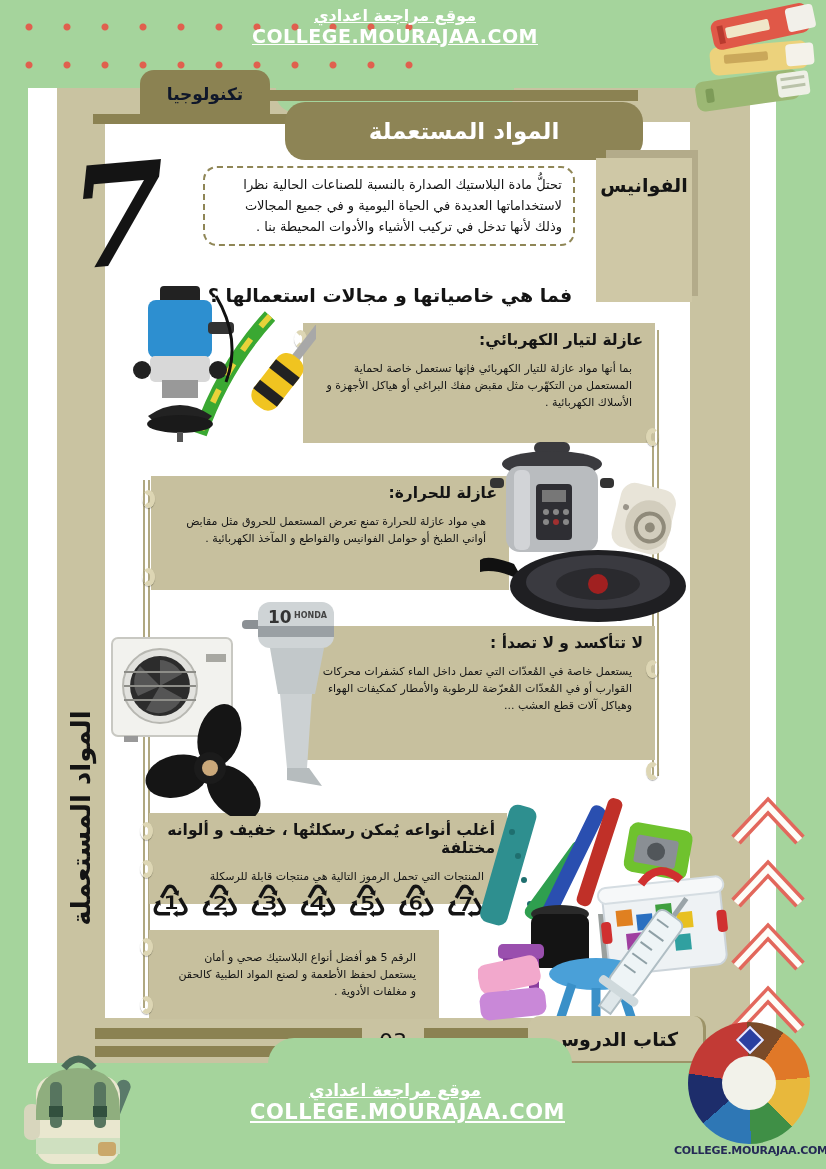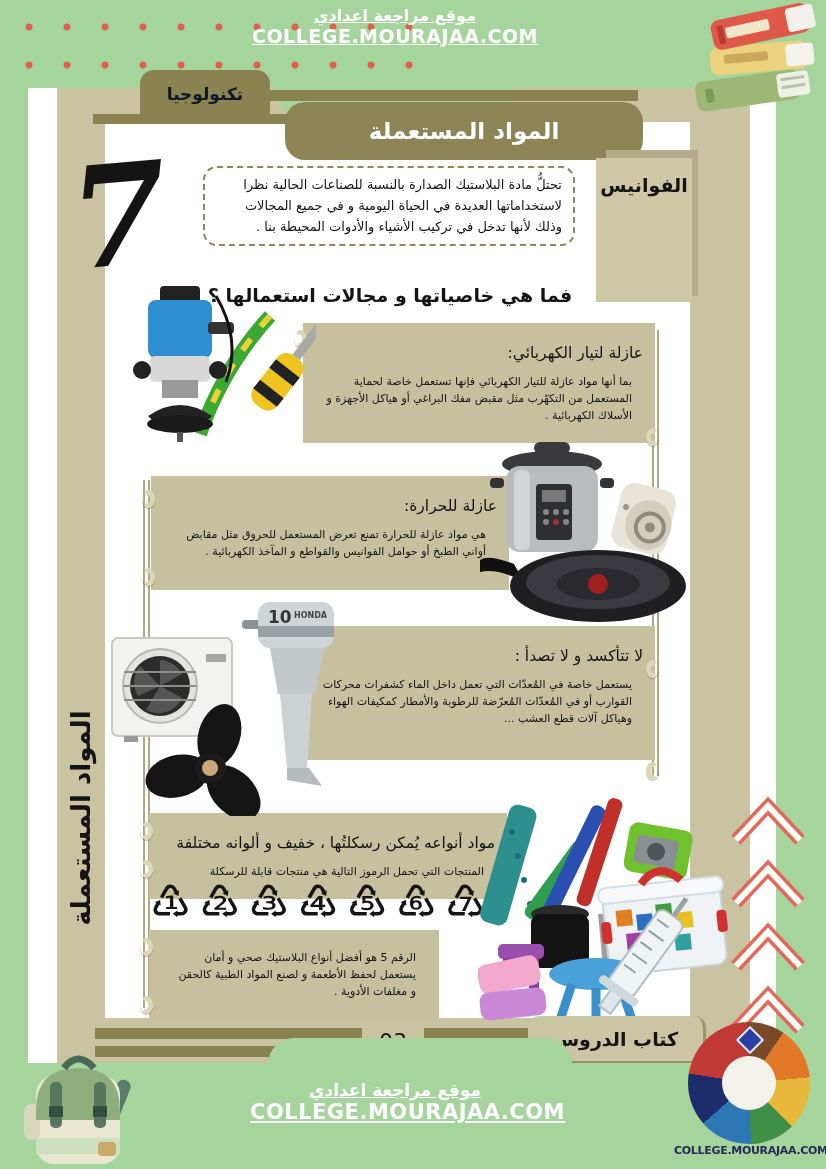--- a/index.html
+++ b/index.html
@@ -38,21 +38,21 @@
                font-size:19px;font-weight:bold;text-align:center;padding-top:16px;letter-spacing:-.5px;direction:rtl;}
   .intro-box{left:203px;top:166px;width:372px;border:2px dashed #8f8656;border-radius:14px;
              padding:7px 11px;direction:rtl;text-align:right;font-size:13px;line-height:1.6;background:#fff;}
   .question{left:190px;top:284px;width:400px;text-align:center;font-size:19px;font-weight:bold;direction:rtl;}
 
   
   .spine{width:7px;background:#fff;border-left:2px solid #b0a881;border-right:2px solid #b0a881;}
   .spine-right{left:652px;top:330px;height:446px;}
   .spine-left{left:143px;top:480px;height:528px;}
   .card{background:#c7c09e;padding:8px 12px;direction:rtl;text-align:right;}
-  .card h3{font-size:15.5px;font-weight:normal;margin:13px 0 3px;}
+  .card h3{font-size:15.5px;font-weight:bold;margin:0 0 3px;}
   .card p{font-size:11px;line-height:1.55;margin:11px;}
   .card1{left:303px;top:323px;width:352px;min-height:120px;}
   .card2{left:151px;top:476px;width:358px;min-height:114px;text-align:right;}
   .card3{left:299px;top:626px;width:356px;min-height:134px;}
   .card4a{left:149px;top:813px;width:358px;min-height:60px;}
   .card4c{left:149px;top:930px;width:290px;min-height:80px;text-align:right;}
   .clip{width:13px;height:18px;border:5px solid #ddd6b4;border-radius:50%;box-shadow:0 1px 1px rgba(0,0,0,.3);}
   .clip.or{border-right-color:transparent;}
   .clip.ol{border-left-color:transparent;}
   .symbols{left:150px;top:876px;width:336px;display:flex;justify-content:space-between;
@@ -152,21 +152,21 @@
   </div>
   <div class="abs card card2">
     <h3>عازلة للحرارة:</h3>
     <p>هي مواد عازلة للحرارة تمنع تعرض المستعمل للحروق مثل مقابض أواني الطبخ أو حوامل الفوانيس والقواطع و المآخذ الكهربائية .</p>
   </div>
   <div class="abs card card3">
     <h3>لا تتأكسد و لا تصدأ :</h3>
     <p>يستعمل خاصة في المُعدّات التي تعمل داخل الماء كشفرات محركات القوارب أو في المُعدّات المُعرّضة للرطوبة والأمطار كمكيفات الهواء وهياكل آلات قطع العشب ...</p>
   </div>
   <div class="abs card card4a">
-    <h3>مواد أنواعه يُمكن رسكلتُها ، خفيف و ألوانه مختلفة</h3>
+    <h3>أغلب أنواعه يُمكن رسكلتُها ، خفيف و ألوانه مختلفة</h3>
     <p>المنتجات التي تحمل الرموز التالية هي منتجات قابلة للرسكلة</p>
   </div>
   <div class="abs symbols">
     <span>♳</span>
     <span>♴</span>
     <span>♵</span>
     <span>♶</span>
     <span>♷</span>
     <span>♸</span>
     <span>♹</span>

